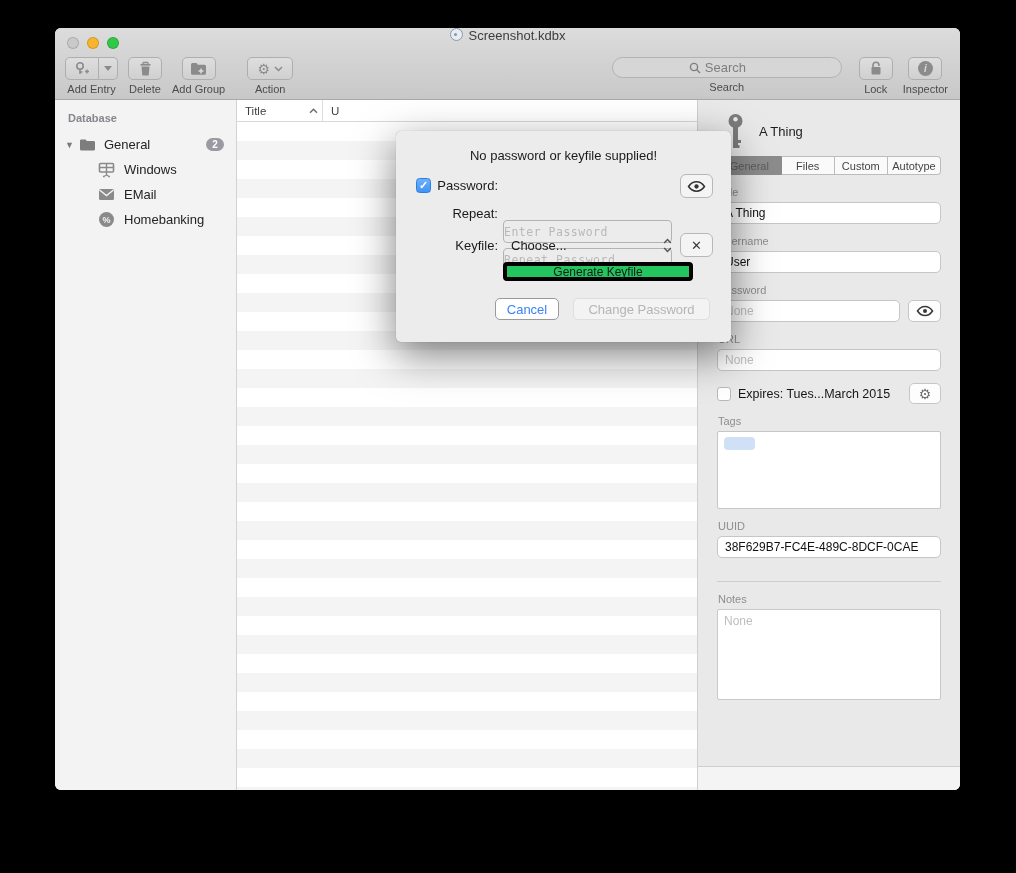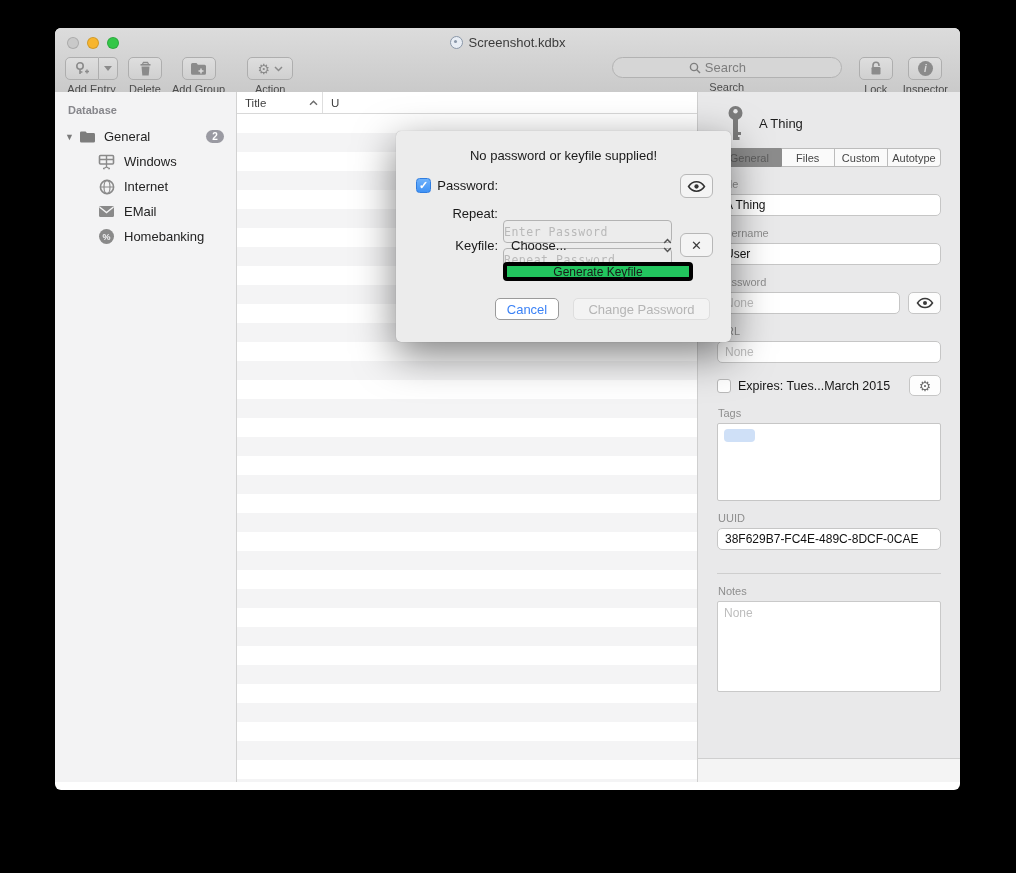--- a/index.html
+++ b/index.html
@@ -7,42 +7,42 @@
   .window { position:absolute; left:55px; top:28px; width:905px; height:762px; background:#fff; border-radius:6px; overflow:hidden; box-shadow:0 18px 50px rgba(0,0,0,.6); }
 
   
   .header { position:absolute; left:0; top:0; width:100%; height:72px; background:linear-gradient(#dcdcdc,#c8c8c8); border-bottom:1px solid #a8a8a8; }
   .titlebar { position:relative; height:28px; }
   .lights { position:absolute; left:12px; top:9px; display:flex; gap:8px; }
   .light { width:12px; height:12px; border-radius:50%; border:1px solid rgba(0,0,0,.15); }
   .light.close { background:#c9c9c9; }
   .light.min { background:#f7b52e; }
   .light.zoom { background:#33c748; }
-  .title-wrap { height:28px; display:flex; align-items:center; justify-content:center; gap:6px; font-size:13px; color:#3c3c3c; }
+  .title-wrap { height:28px; display:flex; align-items:flex-start; justify-content:center; gap:6px; font-size:13px; color:#3c3c3c; }
   .proxy-icon { width:13px; height:13px; border-radius:50%; border:1.5px solid #8a97a8; position:relative; background:#e8edf4; }
   .proxy-icon::after { content:""; position:absolute; left:3.5px; top:3.5px; width:3px; height:3px; border-radius:50%; background:#8a97a8; }
 
   .toolbar { position:relative; height:44px; display:flex; align-items:flex-start; padding:1px 12px 0 10px; }
   .tb-item { display:flex; flex-direction:column; align-items:center; margin-right:10px; }
   .tb-item .lbl { font-size:11px; color:#4c4c4c; margin-top:3px; white-space:nowrap; }
   .tb-btn { height:23px; background:linear-gradient(#dedede,#d0d0d0); border:1px solid #aeaeae; border-radius:5px; display:flex; align-items:center; justify-content:center; }
   .tb-split { display:flex; }
   .tb-split .seg-a { width:34px; border-radius:5px 0 0 5px; }
   .tb-split .seg-b { width:19px; border-left:none; border-radius:0 5px 5px 0; }
   .tb-single { width:34px; }
   .tb-action { width:46px; gap:4px; }
   .caret-down { width:0; height:0; border-left:4px solid transparent; border-right:4px solid transparent; border-top:5px solid #8b8b8b; }
   .spacer { flex:1; }
   .search-item { width:232px; margin-right:16px; }
   .search-field { width:230px; height:21px; border:1px solid #b2b2b2; border-radius:11px; background:#d6d6d6; display:flex; align-items:center; justify-content:center; gap:4px; padding:0 8px; }
   .search-field input { border:none; outline:none; background:transparent; font-size:13px; color:#555; width:60px; font-family:"Liberation Sans",sans-serif; }
   .search-field input::placeholder { color:#7e7e7e; }
 
   
-  .content { position:absolute; left:0; top:64px; width:100%; height:690px; display:flex; }
+  .content { position:absolute; left:0; top:72px; width:100%; height:690px; display:flex; }
 
   
   .sidebar { width:182px; background:#f3f3f4; border-right:1px solid #d2d2d2; padding-top:8px; flex-shrink:0; }
   .sb-header { font-size:11px; font-weight:bold; color:#86868b; margin:4px 0 8px 13px; }
   .sb-row { height:25px; display:flex; align-items:center; font-size:13px; color:#232323; }
   .sb-root { padding-left:10px; }
   .sb-tri { font-size:9px; color:#7a7a7a; width:14px; }
   .sb-root .glyph { margin-right:8px; }
   .sb-badge { margin-left:auto; margin-right:12px; background:#9a9aa2; color:#fff; font-size:10px; font-weight:bold; min-width:18px; height:13px; border-radius:7px; display:flex; align-items:center; justify-content:center; }
   .sb-child { padding-left:43px; }
@@ -218,30 +218,20 @@
           <svg width="17" height="16" viewBox="0 0 17 16">
               <rect x="1.5" y="1.5" width="14" height="8.5" rx="1" fill="none" stroke="#8a8a8a" stroke-width="1.6"></rect>
               <path d="M8.5 1.5 v8.5 M1.5 5.5 h14" stroke="#8a8a8a" stroke-width="1.4"></path>
               <path d="M8.5 10 v3 M5 14.5 h2 M10 14.5 h2 M8.5 13 L5.8 14.5 M8.5 13 L11.2 14.5" stroke="#8a8a8a" stroke-width="1.3" fill="none"></path>
             </svg>
         </span>
         <span>Windows</span>
       </div>
       <div class="sb-row sb-child">
         <span class="glyph">
-          <svg width="16" height="16" viewBox="0 0 16 16">
-              <circle cx="8" cy="8" r="6.6" fill="none" stroke="#8a8a8a" stroke-width="1.6"></circle>
-              <ellipse cx="8" cy="8" rx="3" ry="6.6" fill="none" stroke="#8a8a8a" stroke-width="1.2"></ellipse>
-              <path d="M1.6 8 h12.8" stroke="#8a8a8a" stroke-width="1.2"></path>
-            </svg>
-        </span>
-        <span>Internet</span>
-      </div>
-      <div class="sb-row sb-child">
-        <span class="glyph">
           <svg width="17" height="13" viewBox="0 0 17 13">
               <rect x="1" y="1" width="15" height="11" rx="1.5" fill="#8a8a8a"></rect>
               <path d="M1.5 2 L8.5 7.5 L15.5 2" fill="none" stroke="#f3f3f4" stroke-width="1.4"></path>
             </svg>
         </span>
         <span>EMail</span>
       </div>
       <div class="sb-row sb-child">
         <span class="glyph">
           <span class="circ-icon">%</span>

